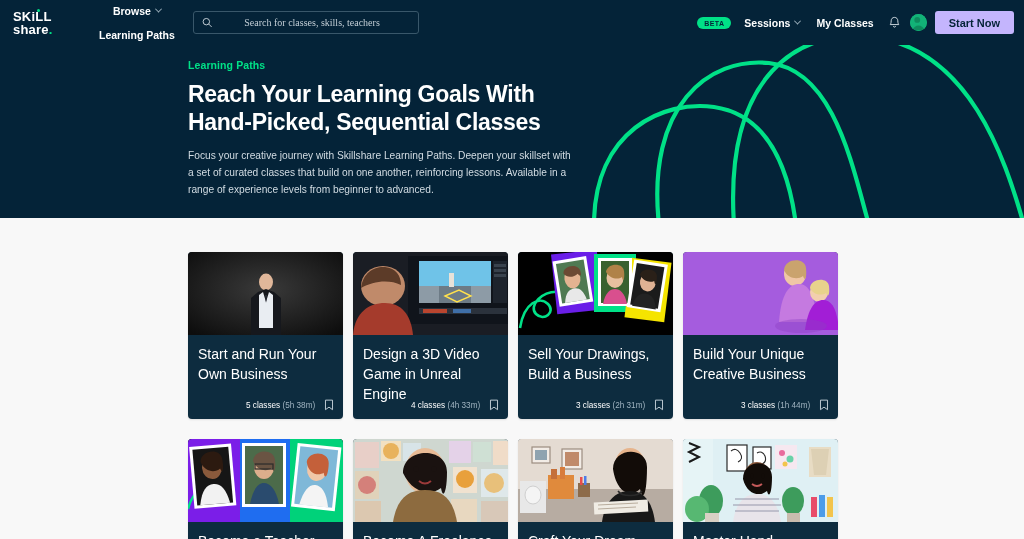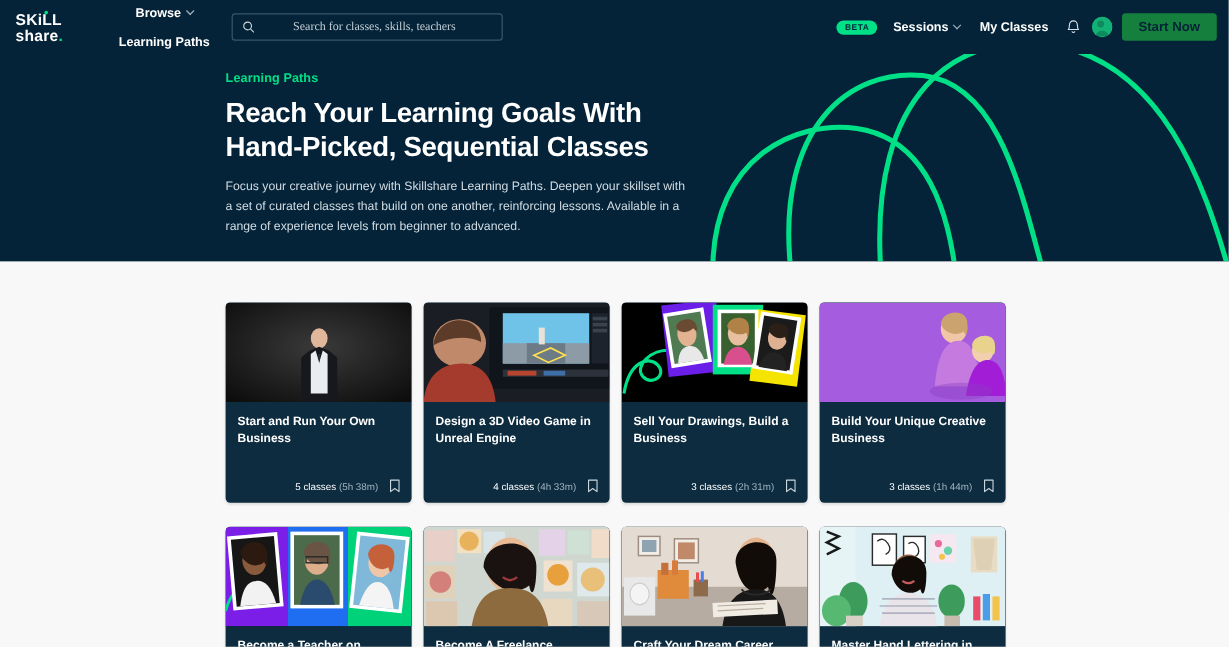--- a/index.html
+++ b/index.html
@@ -106,21 +106,21 @@
   }
   .avatar {
     width: 17px; height: 17px; border-radius: 50%;
     background: #14b87a;
     display: flex; align-items: center; justify-content: center;
     overflow: hidden;
     margin: 0 8px 0 2px;
     cursor: pointer;
   }
   .start-btn {
-    background: #15803d;
+    background: #c4b5fd;
     color: #042338;
     font-size: 11px;
     font-weight: bold;
     border: 0; border-radius: 3px;
     height: 23px;
     padding: 0 14px;
     cursor: pointer;
     font-family: "Liberation Sans", sans-serif;
     white-space: nowrap;
   }
@@ -191,22 +191,22 @@
     overflow: hidden;
     flex: 0 0 83px;
   }
   .card-body {
     padding: 10px 10px 0 10px;
     flex: 1 1 auto;
     position: relative;
   }
   .card-title {
     color: #ffffff;
-    font-size: 10px;
-    font-weight: bold;
+    font-size: 14px;
+    font-weight: normal;
     line-height: 1.42;
   }
   .card-footer {
     position: absolute;
     left: 10px; right: 9px; bottom: 8px;
     display: flex; align-items: center; justify-content: space-between;
   }
   .card-meta { font-size: 8.2px; color: #9fb3c0; }
   .card-meta b { color: #ffffff; font-weight: normal; padding-left: 48px; }
   .bookmark { cursor: pointer; display:flex; }

